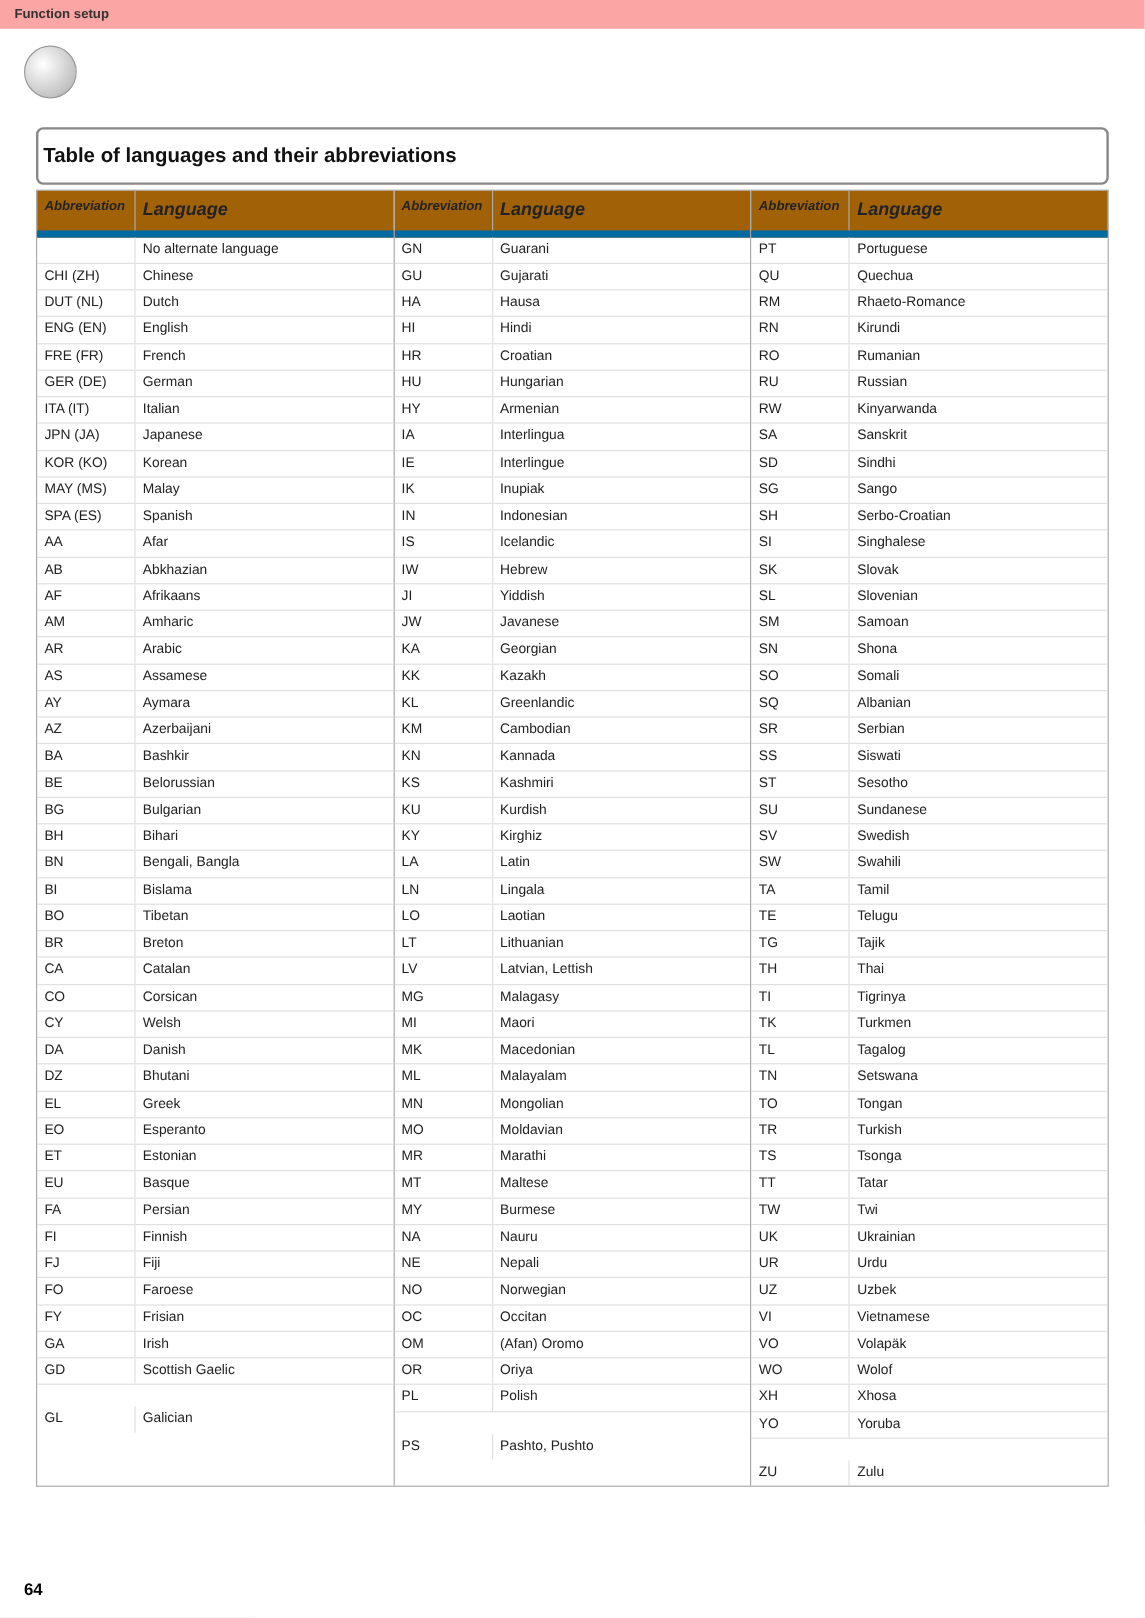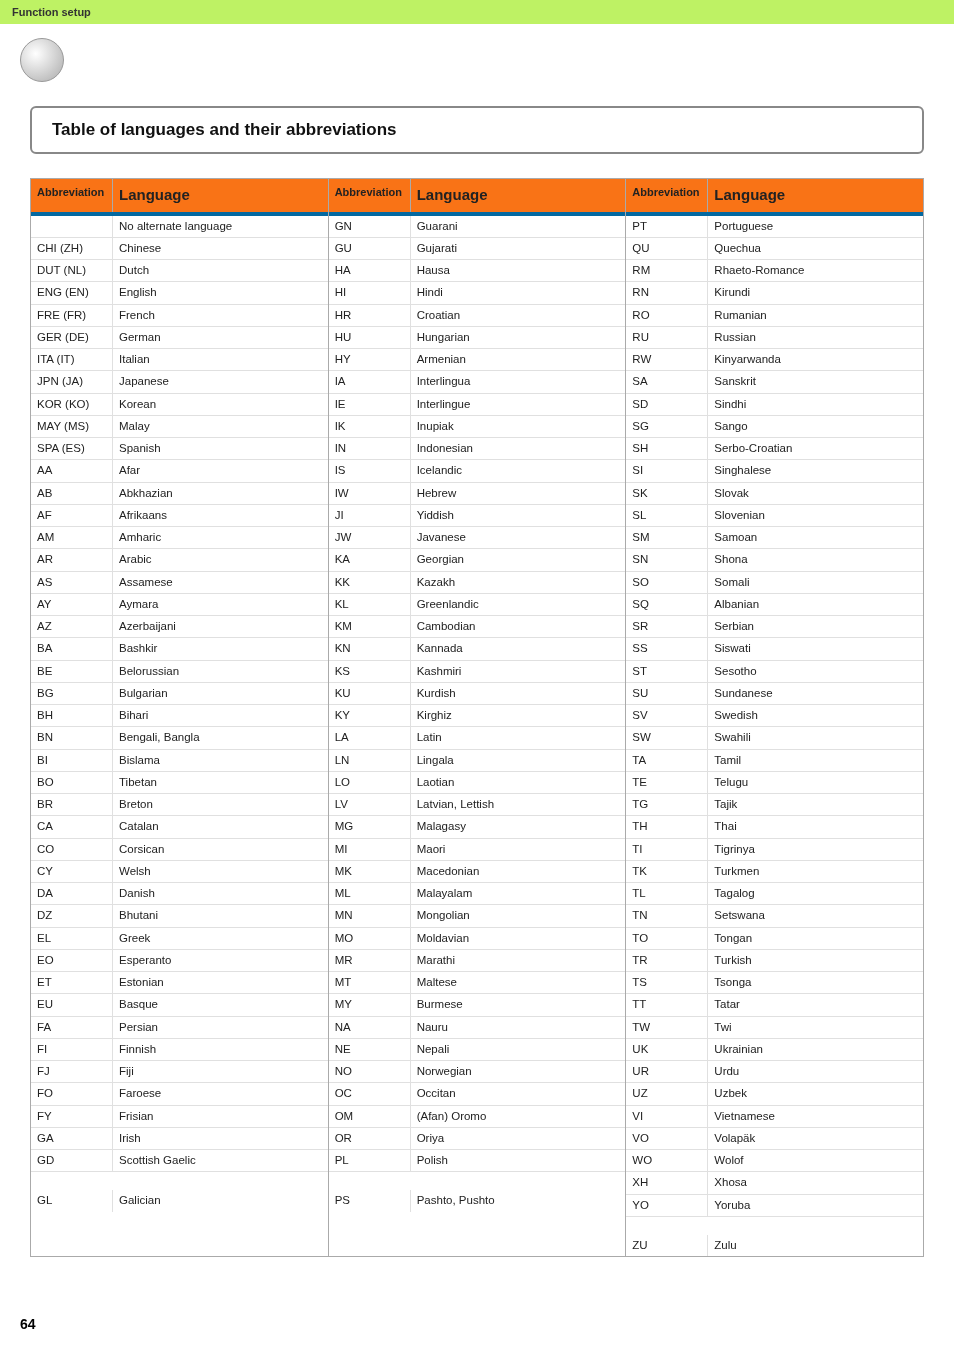--- a/index.html
+++ b/index.html
@@ -10,21 +10,21 @@
       width: 954px;
       min-height: 1348px;
     }
     .page {
       background: #ffffff;
       width: 954px;
       min-height: 1348px;
       position: relative;
     }
     .top-bar {
-      background: #bef264;
+      background: #fca5a5;
       padding: 6px 12px;
       font-size: 11px;
       font-weight: bold;
       color: #333;
     }
     .logo-area {
       padding: 14px 20px;
       display: flex;
       align-items: center;
     }
@@ -34,22 +34,22 @@
       border-radius: 50%;
       background: radial-gradient(circle at 35% 35%, #ffffff, #aaaaaa);
       border: 1px solid #999;
     }
     .main-content {
       padding: 10px 30px 30px 30px;
     }
     .table-title-box {
       border: 2px solid #888;
       border-radius: 6px;
-      padding: 12px 20px;
-      margin-bottom: 24px;
+      padding: 12px 4px;
+      margin-bottom: 4px;
       display: inline-block;
       width: 100%;
     }
     .table-title-box h2 {
       font-size: 17px;
       font-weight: bold;
       color: #111;
     }
     .lang-table-wrapper {
       display: flex;
@@ -59,22 +59,23 @@
     }
     .lang-col {
       flex: 1;
       border-right: 1px solid #aaa;
     }
     .lang-col:last-child {
       border-right: none;
     }
     .col-header {
       display: flex;
-      border-bottom: 4px solid #0369a1;
-      background: #f97316;
+      border-bottom: 6px solid #0369a1;
+      background: #a16207;
+      font-style: italic;
     }
     .col-header .cell-abbr {
       font-weight: bold;
       font-size: 11px;
       padding: 5px 6px;
       width: 82px;
       min-width: 82px;
       border-right: 1px solid #aaa;
     }
     .col-header .cell-lang {
@@ -420,20 +421,24 @@
             </div>
             <div class="lang-row">
               <div class="cell-abbr">LN</div>
               <div class="cell-lang">Lingala</div>
             </div>
             <div class="lang-row">
               <div class="cell-abbr">LO</div>
               <div class="cell-lang">Laotian</div>
             </div>
             <div class="lang-row">
+              <div class="cell-abbr">LT</div>
+              <div class="cell-lang">Lithuanian</div>
+            </div>
+            <div class="lang-row">
               <div class="cell-abbr">LV</div>
               <div class="cell-lang">Latvian, Lettish</div>
             </div>
             <div class="lang-row">
               <div class="cell-abbr">MG</div>
               <div class="cell-lang">Malagasy</div>
             </div>
             <div class="lang-row">
               <div class="cell-abbr">MI</div>
               <div class="cell-lang">Maori</div>

